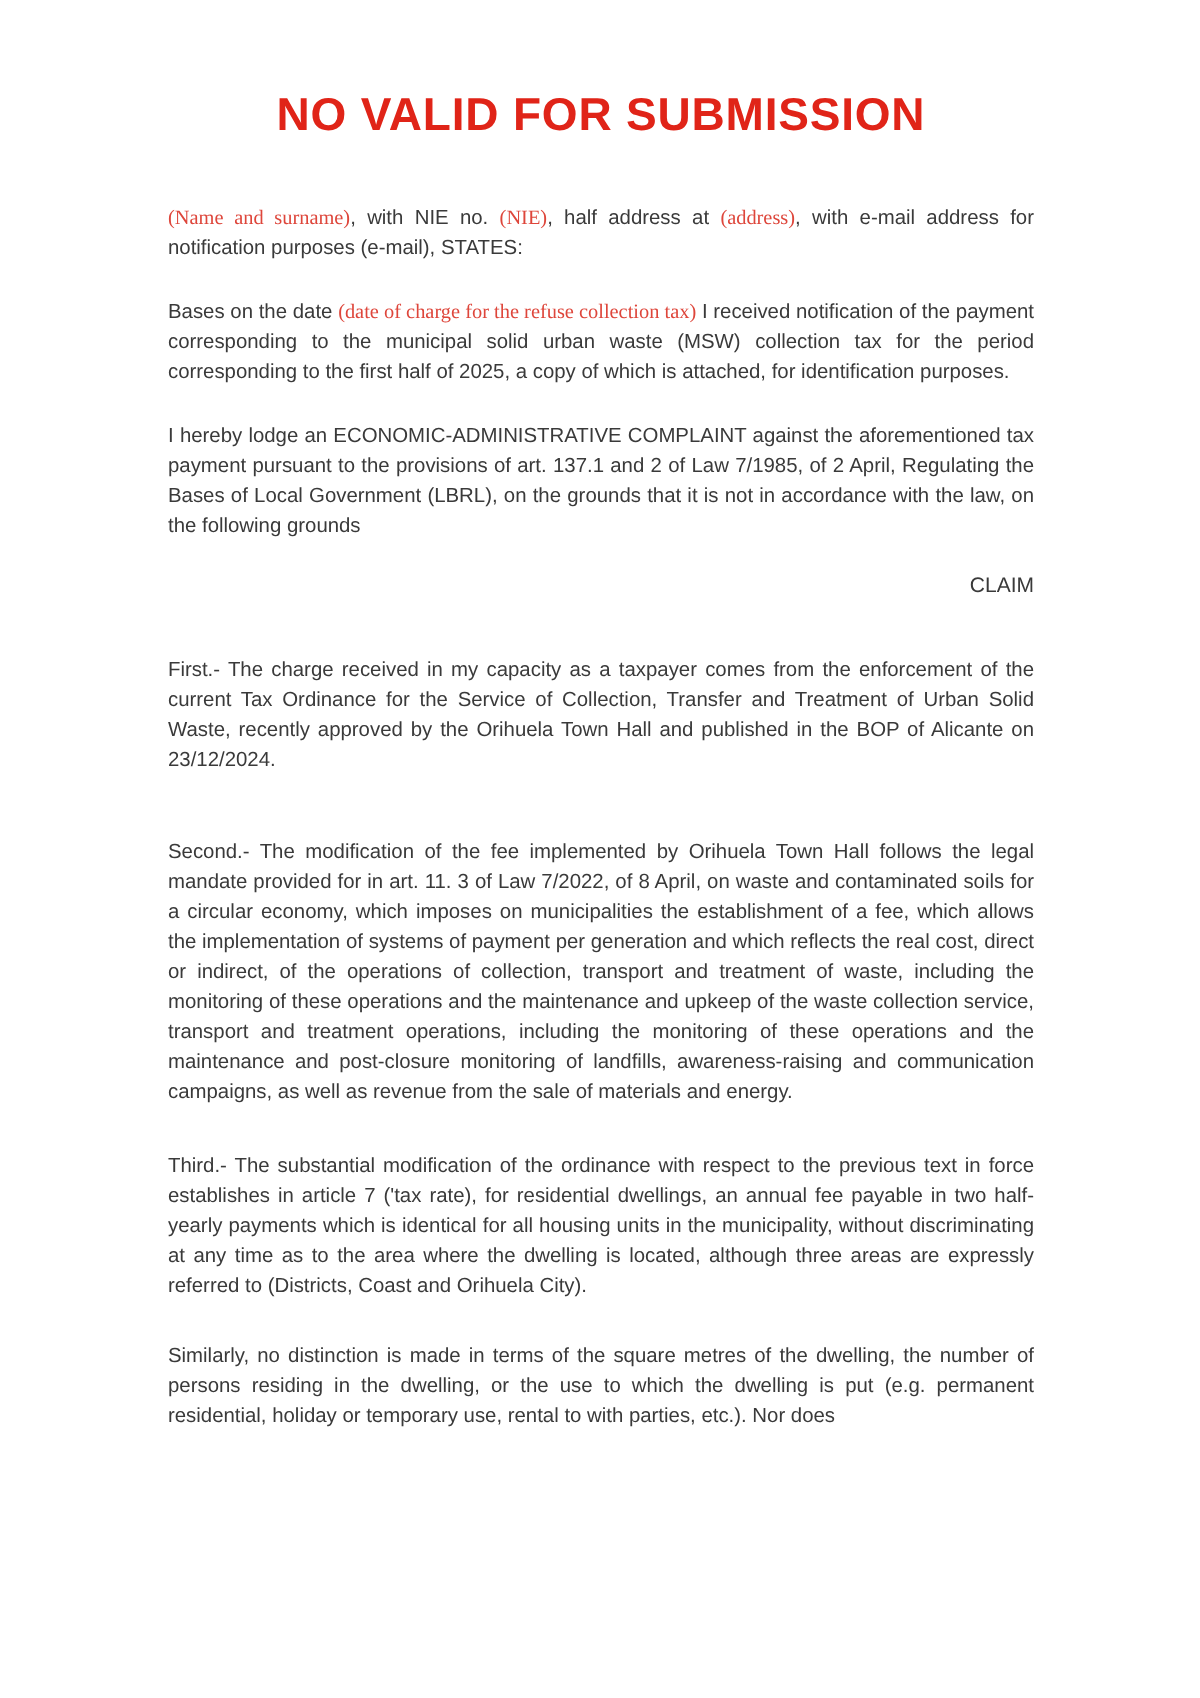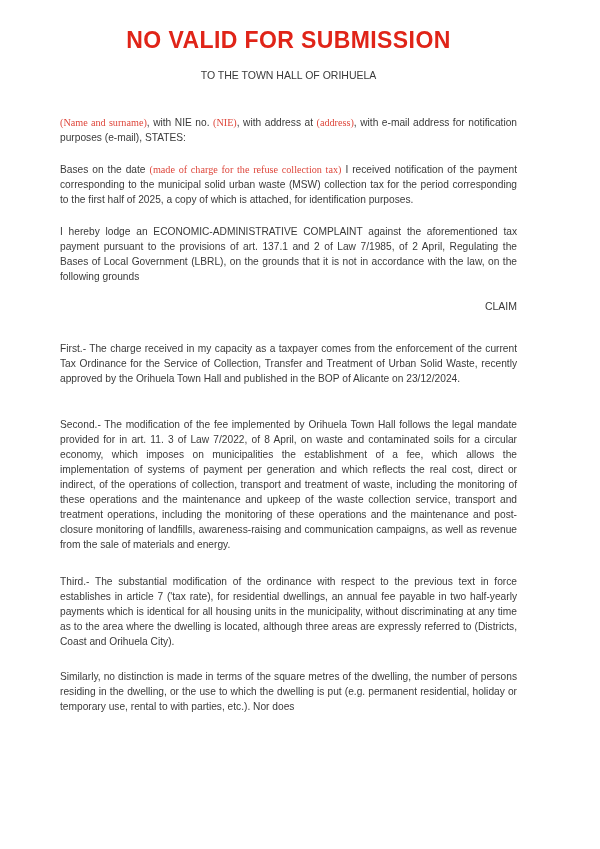--- a/index.html
+++ b/index.html
@@ -4,24 +4,24 @@
 <style>
   html, body {
     margin: 0;
     padding: 0;
     background: #ffffff;
   }
   .page {
     position: relative;
     width: 600px;
     height: 804px;
-    margin: 0 auto;
+    margin: 17px auto;
     background: #ffffff;
     box-sizing: border-box;
-    padding: 28px 83px 0 60px;
+    padding: 28px 83px 0 84px;
     font-family: "Liberation Sans", sans-serif;
     color: var(--body-text, #3a3a3a);
     overflow: hidden;
   }
   .banner {
     margin: 0;
     font-size: 23px;
     line-height: 24px;
     font-weight: bold;
     text-align: center;
@@ -60,25 +60,24 @@
     font-family: Liberation Serif, serif;
   }
 </style>
 </head>
 <body>
 
 <div class="page">
 
   <h1 class="banner">NO VALID FOR SUBMISSION</h1>
 
-  <p class="addressee">TO THE TOWN HALL OF ORIHUELA</p>
 
-  <p class="para mt-identification"><span class="red">(Name and surname)</span><span>, with NIE no. </span><span class="red">(NIE)</span><span>, with address at </span><span class="red">(address)</span><span>, with e-mail address for notification purposes (e-mail), STATES:</span></p>
+  <p class="para mt-identification"><span class="red">(Name and surname)</span><span>, with NIE no. </span><span class="red">(NIE)</span><span>, half address at </span><span class="red">(address)</span><span>, with e-mail address for notification purposes (e-mail), STATES:</span></p>
 
-  <p class="para mt-notification"><span>Bases on the date </span><span class="red">(made of charge for the refuse collection tax)</span><span> I received notification of the payment corresponding to the municipal solid urban waste (MSW) collection tax for the period corresponding to the first half of 2025, a copy of which is attached, for identification purposes.</span></p>
+  <p class="para mt-notification"><span>Bases on the date </span><span class="red">(date of charge for the refuse collection tax)</span><span> I received notification of the payment corresponding to the municipal solid urban waste (MSW) collection tax for the period corresponding to the first half of 2025, a copy of which is attached, for identification purposes.</span></p>
 
   <p class="para mt-complaint">I hereby lodge an ECONOMIC-ADMINISTRATIVE COMPLAINT against the aforementioned tax payment pursuant to the provisions of art. 137.1 and 2 of Law 7/1985, of 2 April, Regulating the Bases of Local Government (LBRL), on the grounds that it is not in accordance with the law, on the following grounds</p>
 
   <h2 class="claim-heading">CLAIM</h2>
 
   <p class="para mt-first">First.- The charge received in my capacity as a taxpayer comes from the enforcement of the current Tax Ordinance for the Service of Collection, Transfer and Treatment of Urban Solid Waste, recently approved by the Orihuela Town Hall and published in the BOP of Alicante on 23/12/2024.</p>
 
   <p class="para mt-second">Second.- The modification of the fee implemented by Orihuela Town Hall follows the legal mandate provided for in art. 11. 3 of Law 7/2022, of 8 April, on waste and contaminated soils for a circular economy, which imposes on municipalities the establishment of a fee, which allows the implementation of systems of payment per generation and which reflects the real cost, direct or indirect, of the operations of collection, transport and treatment of waste, including the monitoring of these operations and the maintenance and upkeep of the waste collection service, transport and treatment operations, including the monitoring of these operations and the maintenance and post-closure monitoring of landfills, awareness-raising and communication campaigns, as well as revenue from the sale of materials and energy.</p>
 
   <p class="para mt-third">Third.- The substantial modification of the ordinance with respect to the previous text in force establishes in article 7 ('tax rate), for residential dwellings, an annual fee payable in two half-yearly payments which is identical for all housing units in the municipality, without discriminating at any time as to the area where the dwelling is located, although three areas are expressly referred to (Districts, Coast and Orihuela City).</p>

